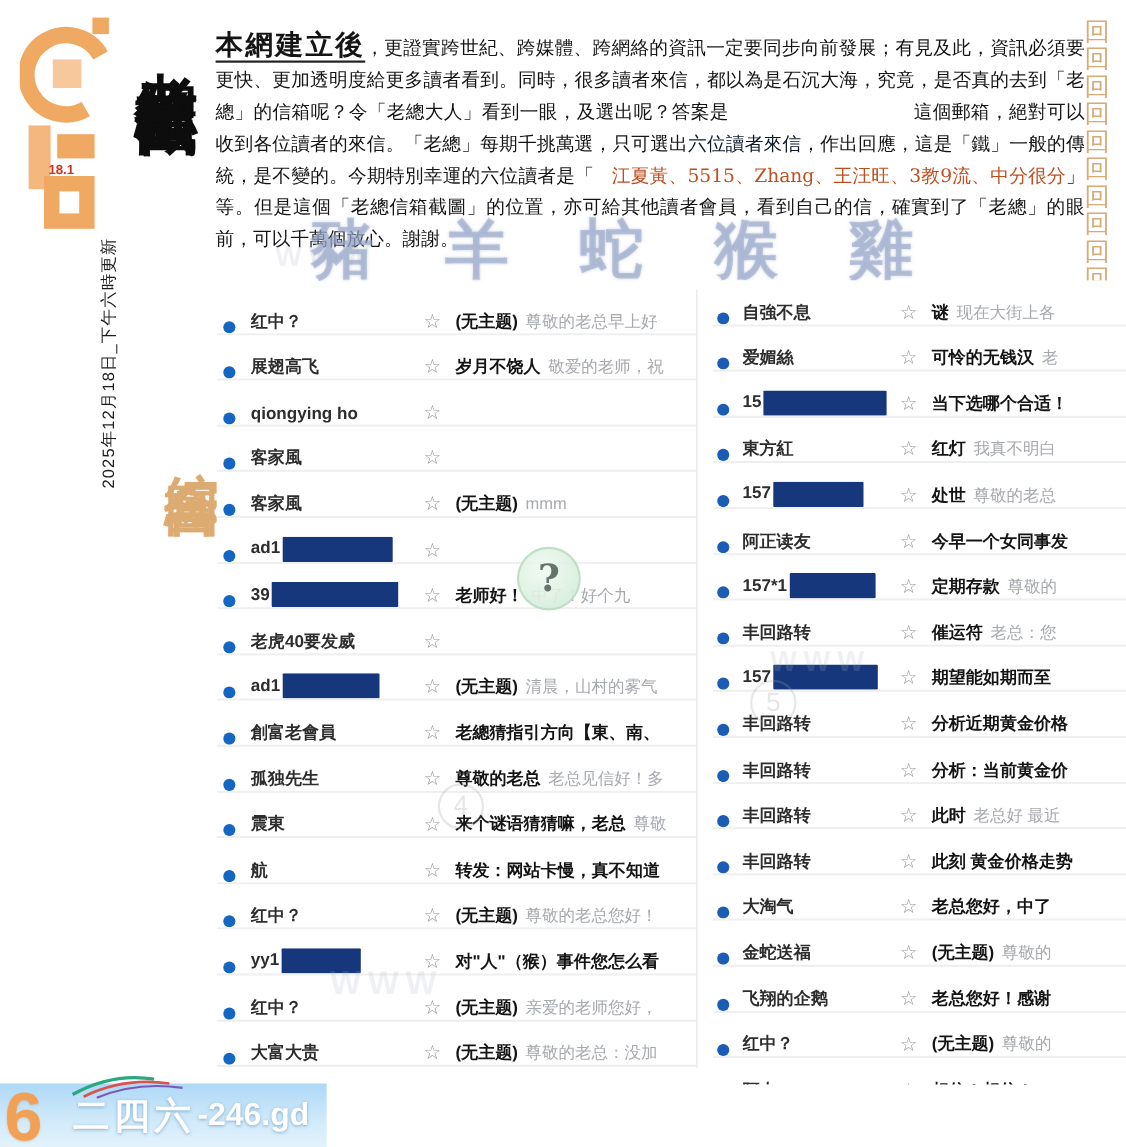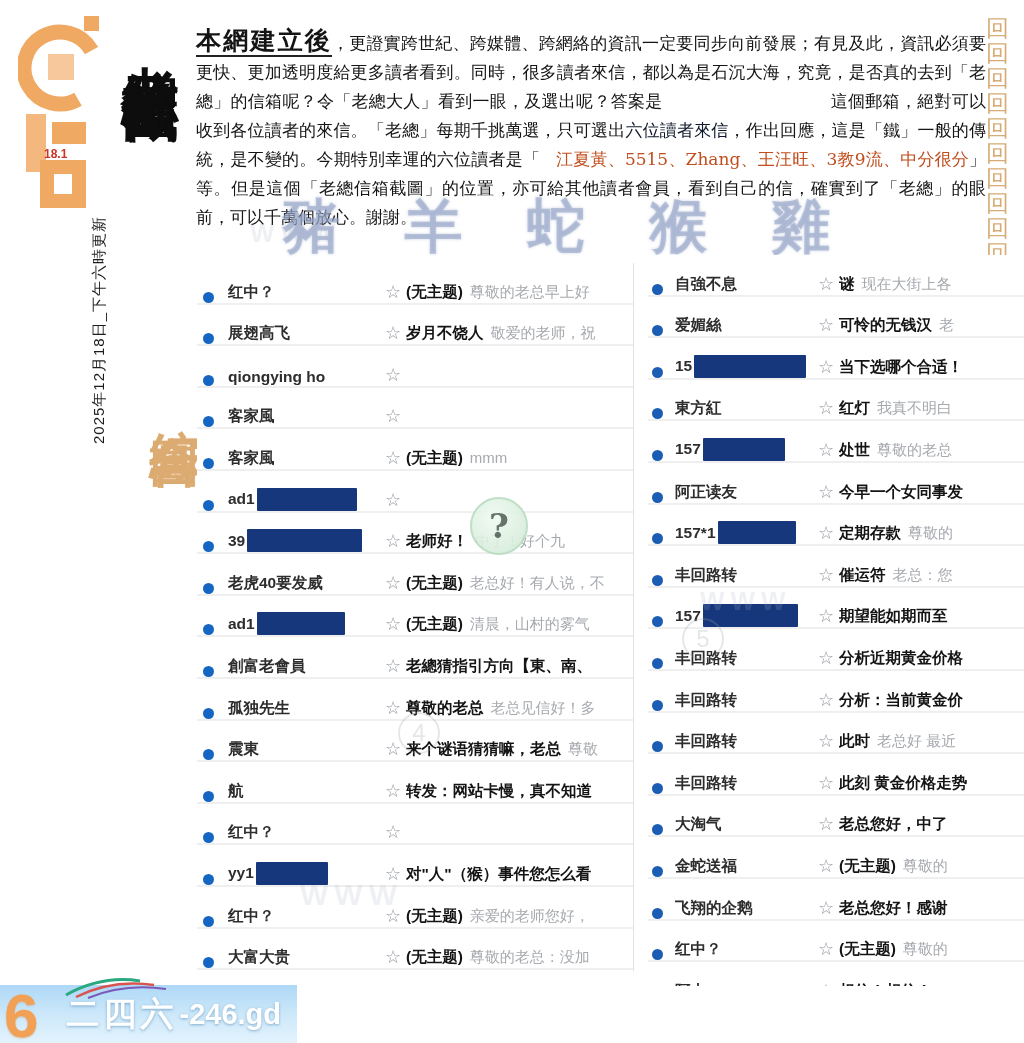--- a/index.html
+++ b/index.html
@@ -59,21 +59,21 @@
   .col-right { left:648px; top:255px; width:376px; height:731px; }
   .mail-row { display:flex; align-items:flex-end; height:41.6px; border-bottom:2px solid #efefef;
     white-space:nowrap; overflow:hidden; background:#fff; }
   .bullet { flex:0 0 11px; width:11px; height:11px; border-radius:50%; background:#1566c2; margin:0 14px 0 6px; }
   .col-right .bullet { background:#1b5db5; margin:0 12px 0 4px; }
   .sender { flex:0 0 152px; font-weight:bold; font-size:15.5px; color:#2d2d2d; overflow:hidden; display:flex; align-items:center; }
   .col-right .sender { flex:0 0 138px; }
   .redact { display:inline-block; height:23px; background:#17377d; margin-left:2px; border-radius:1px; }
   .star { flex:0 0 26px; font-size:18px; color:#95999f; text-align:center; }
   .subjwrap { flex:1 1 auto; overflow:hidden; font-size:15.5px; }
-  .subj { font-weight:bold; color:#141414; }
+  .subj { font-weight:bold; color:#141414;margin-left:8px; }
   .prev { color:#a6a9ae; margin-left:7px; font-size:15px; }
 
   
   .footer-strip { position:absolute; left:0; top:985px; width:297px; height:58px;
     background:linear-gradient(180deg,#aed8f7 0%,#cfe9fa 55%,#e3f3fd 100%);
     display:flex; align-items:center; overflow:visible; }
   .six { font-size:62px; font-weight:900; color:#f2a055; line-height:1;
     margin:4px 2px 0 4px; text-shadow:0 1px 2px rgba(200,110,30,.35); }
   .swoosh { position:absolute; left:62px; top:-12px; }
   .brand-cn { font-family:"DejaVu Serif", serif; font-size:33px; font-weight:900; color:#fff;
@@ -188,21 +188,20 @@
         <span class="star">☆</span>
         <span class="subjwrap"><span class="subj">老师好！</span><span class="prev">中了！好个九</span></span>
       </div>
 
       <div class="mail-row">
         <span class="bullet"></span>
         <span class="sender">
           <span>老虎40要发威</span>
         </span>
         <span class="star">☆</span>
-        <span class="subjwrap"><span class="subj">(无主题)</span><span class="prev">老总好！有人说，不</span></span>
       </div>
 
       <div class="mail-row">
         <span class="bullet"></span>
         <span class="sender">
           <span>ad1</span>
           <span class="redact" style="width: 88px;"></span>
         </span>
         <span class="star">☆</span>
         <span class="subjwrap"><span class="subj">(无主题)</span><span class="prev">清晨，山村的雾气</span></span>
@@ -243,20 +242,21 @@
         <span class="star">☆</span>
         <span class="subjwrap"><span class="subj">转发：网站卡慢，真不知道</span></span>
       </div>
 
       <div class="mail-row">
         <span class="bullet"></span>
         <span class="sender">
           <span>红中？</span>
         </span>
         <span class="star">☆</span>
+        <span class="subjwrap"><span class="subj">(无主题)</span><span class="prev">尊敬的老总您好！</span></span>
       </div>
 
       <div class="mail-row">
         <span class="bullet"></span>
         <span class="sender">
           <span>yy1</span>
           <span class="redact" style="width: 72px;"></span>
         </span>
         <span class="star">☆</span>
         <span class="subjwrap"><span class="subj">对"人"（猴）事件您怎么看</span></span>

